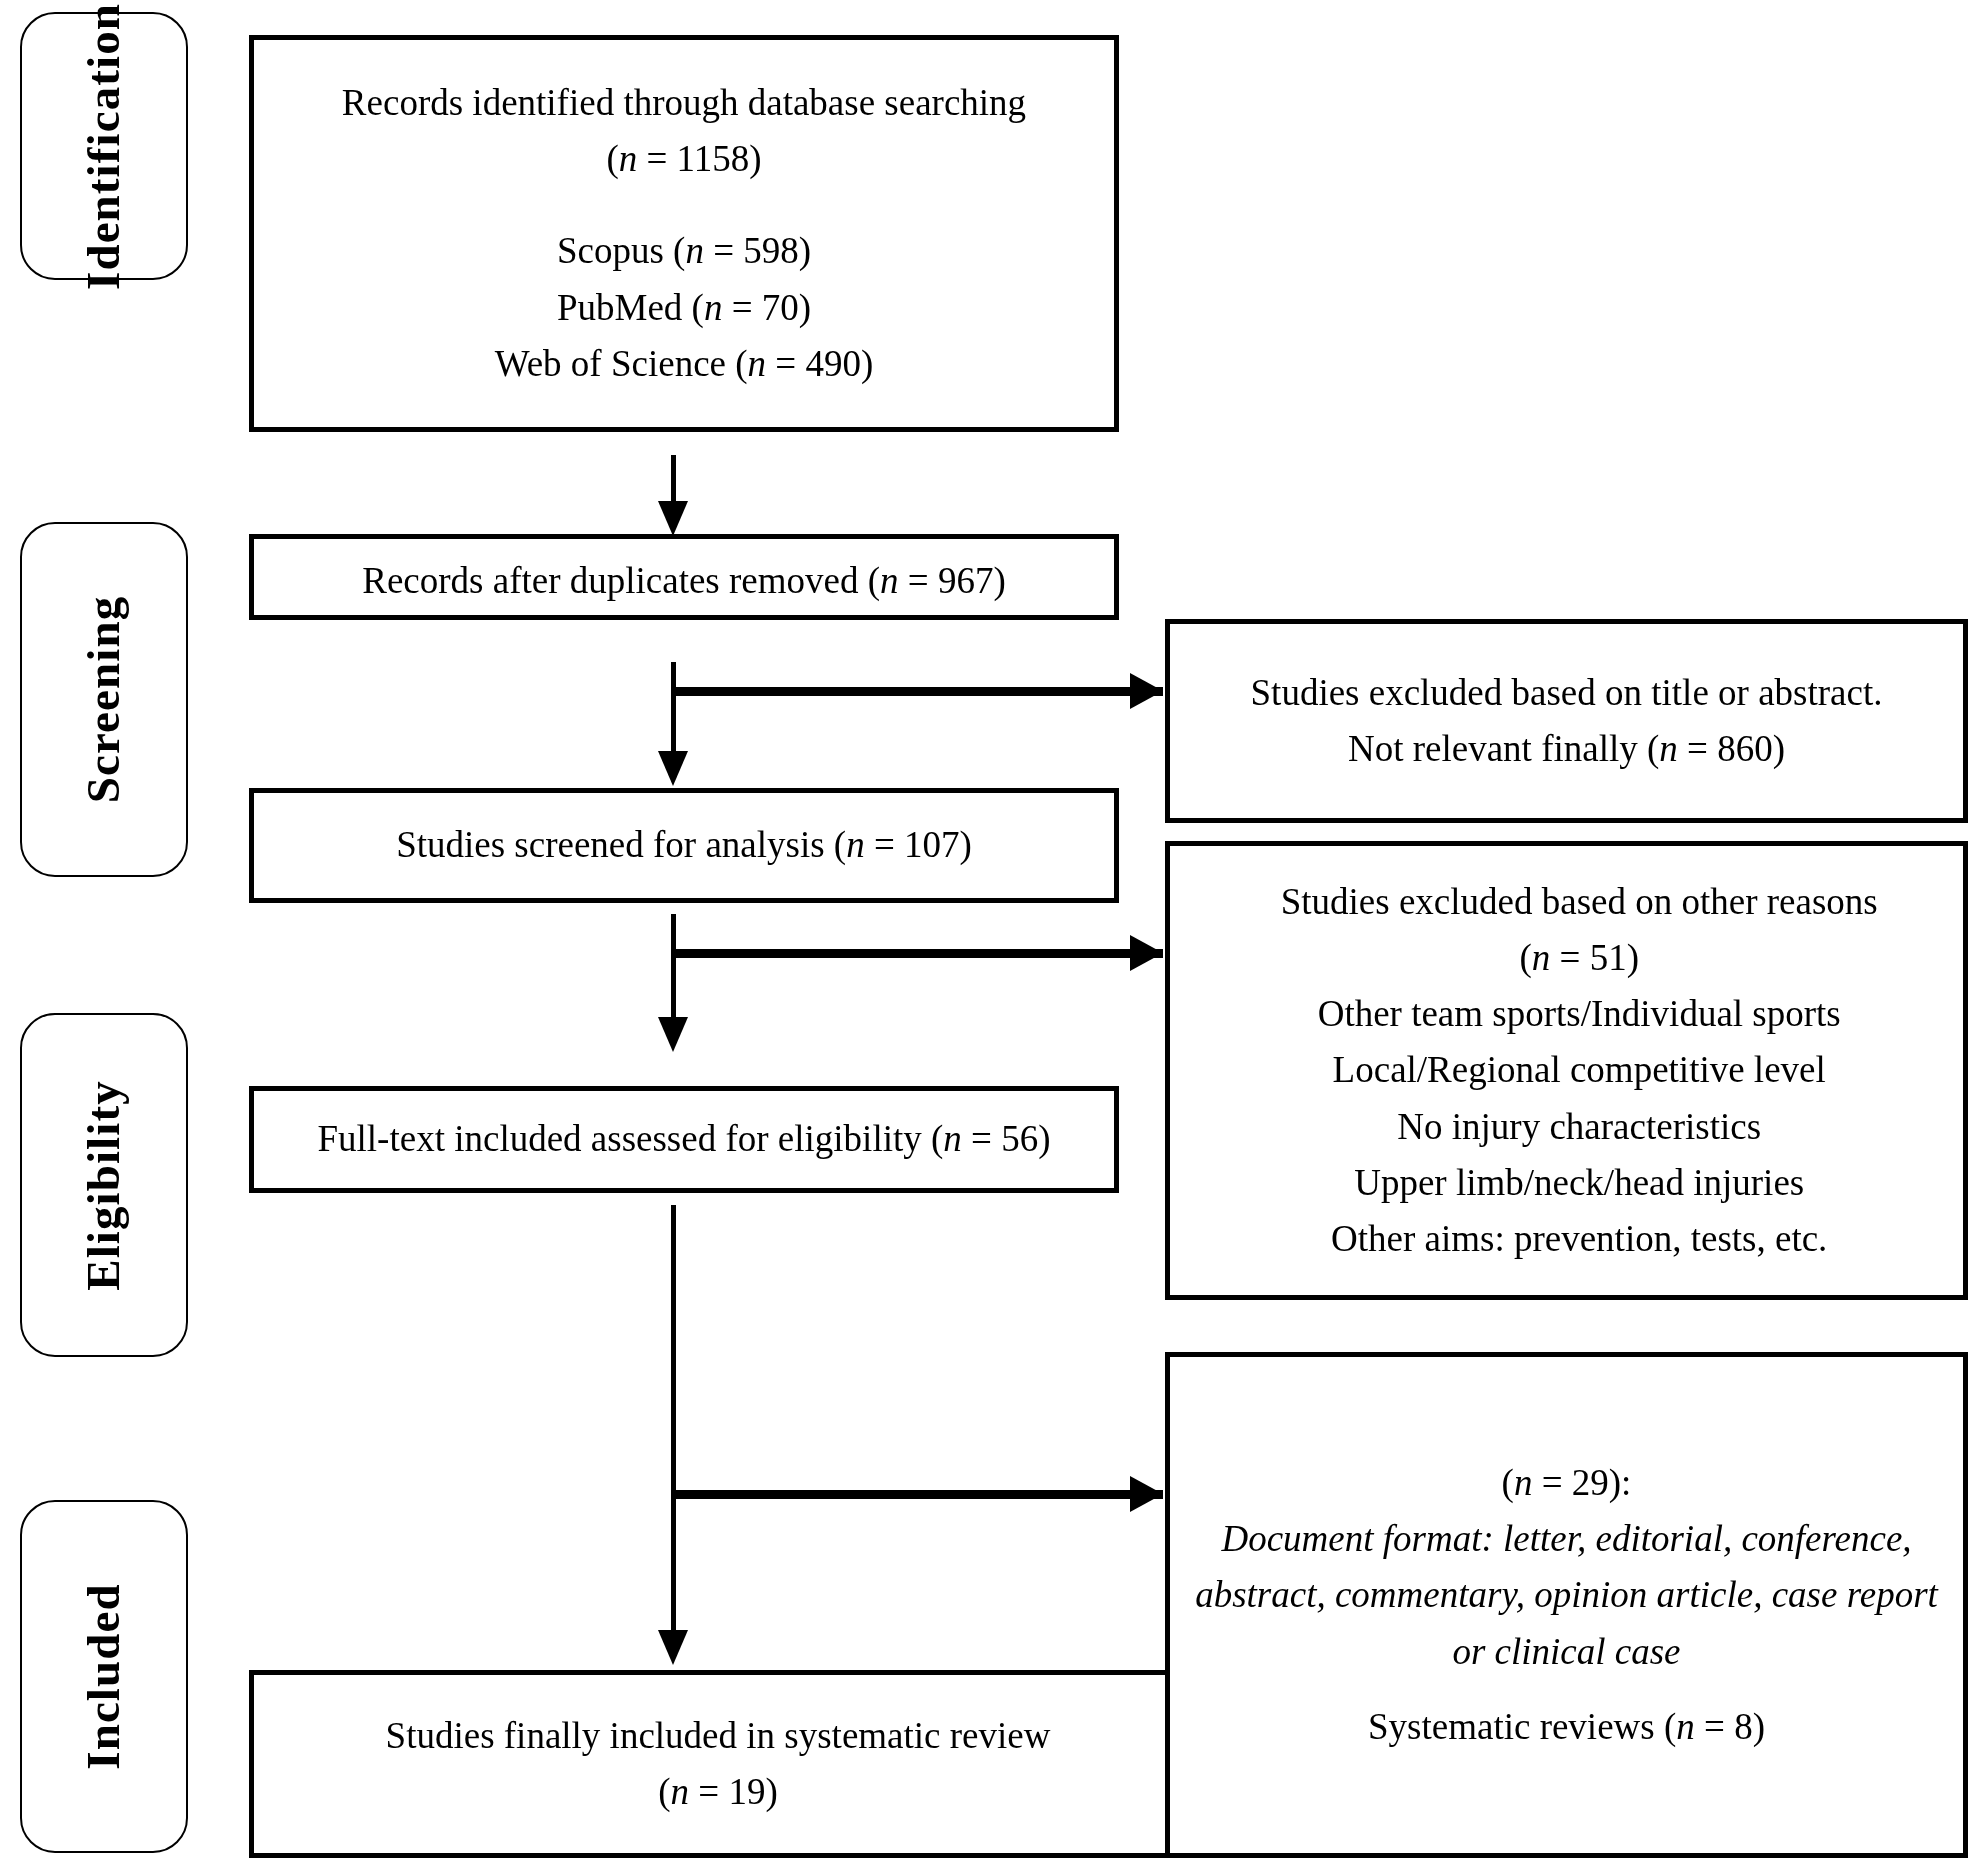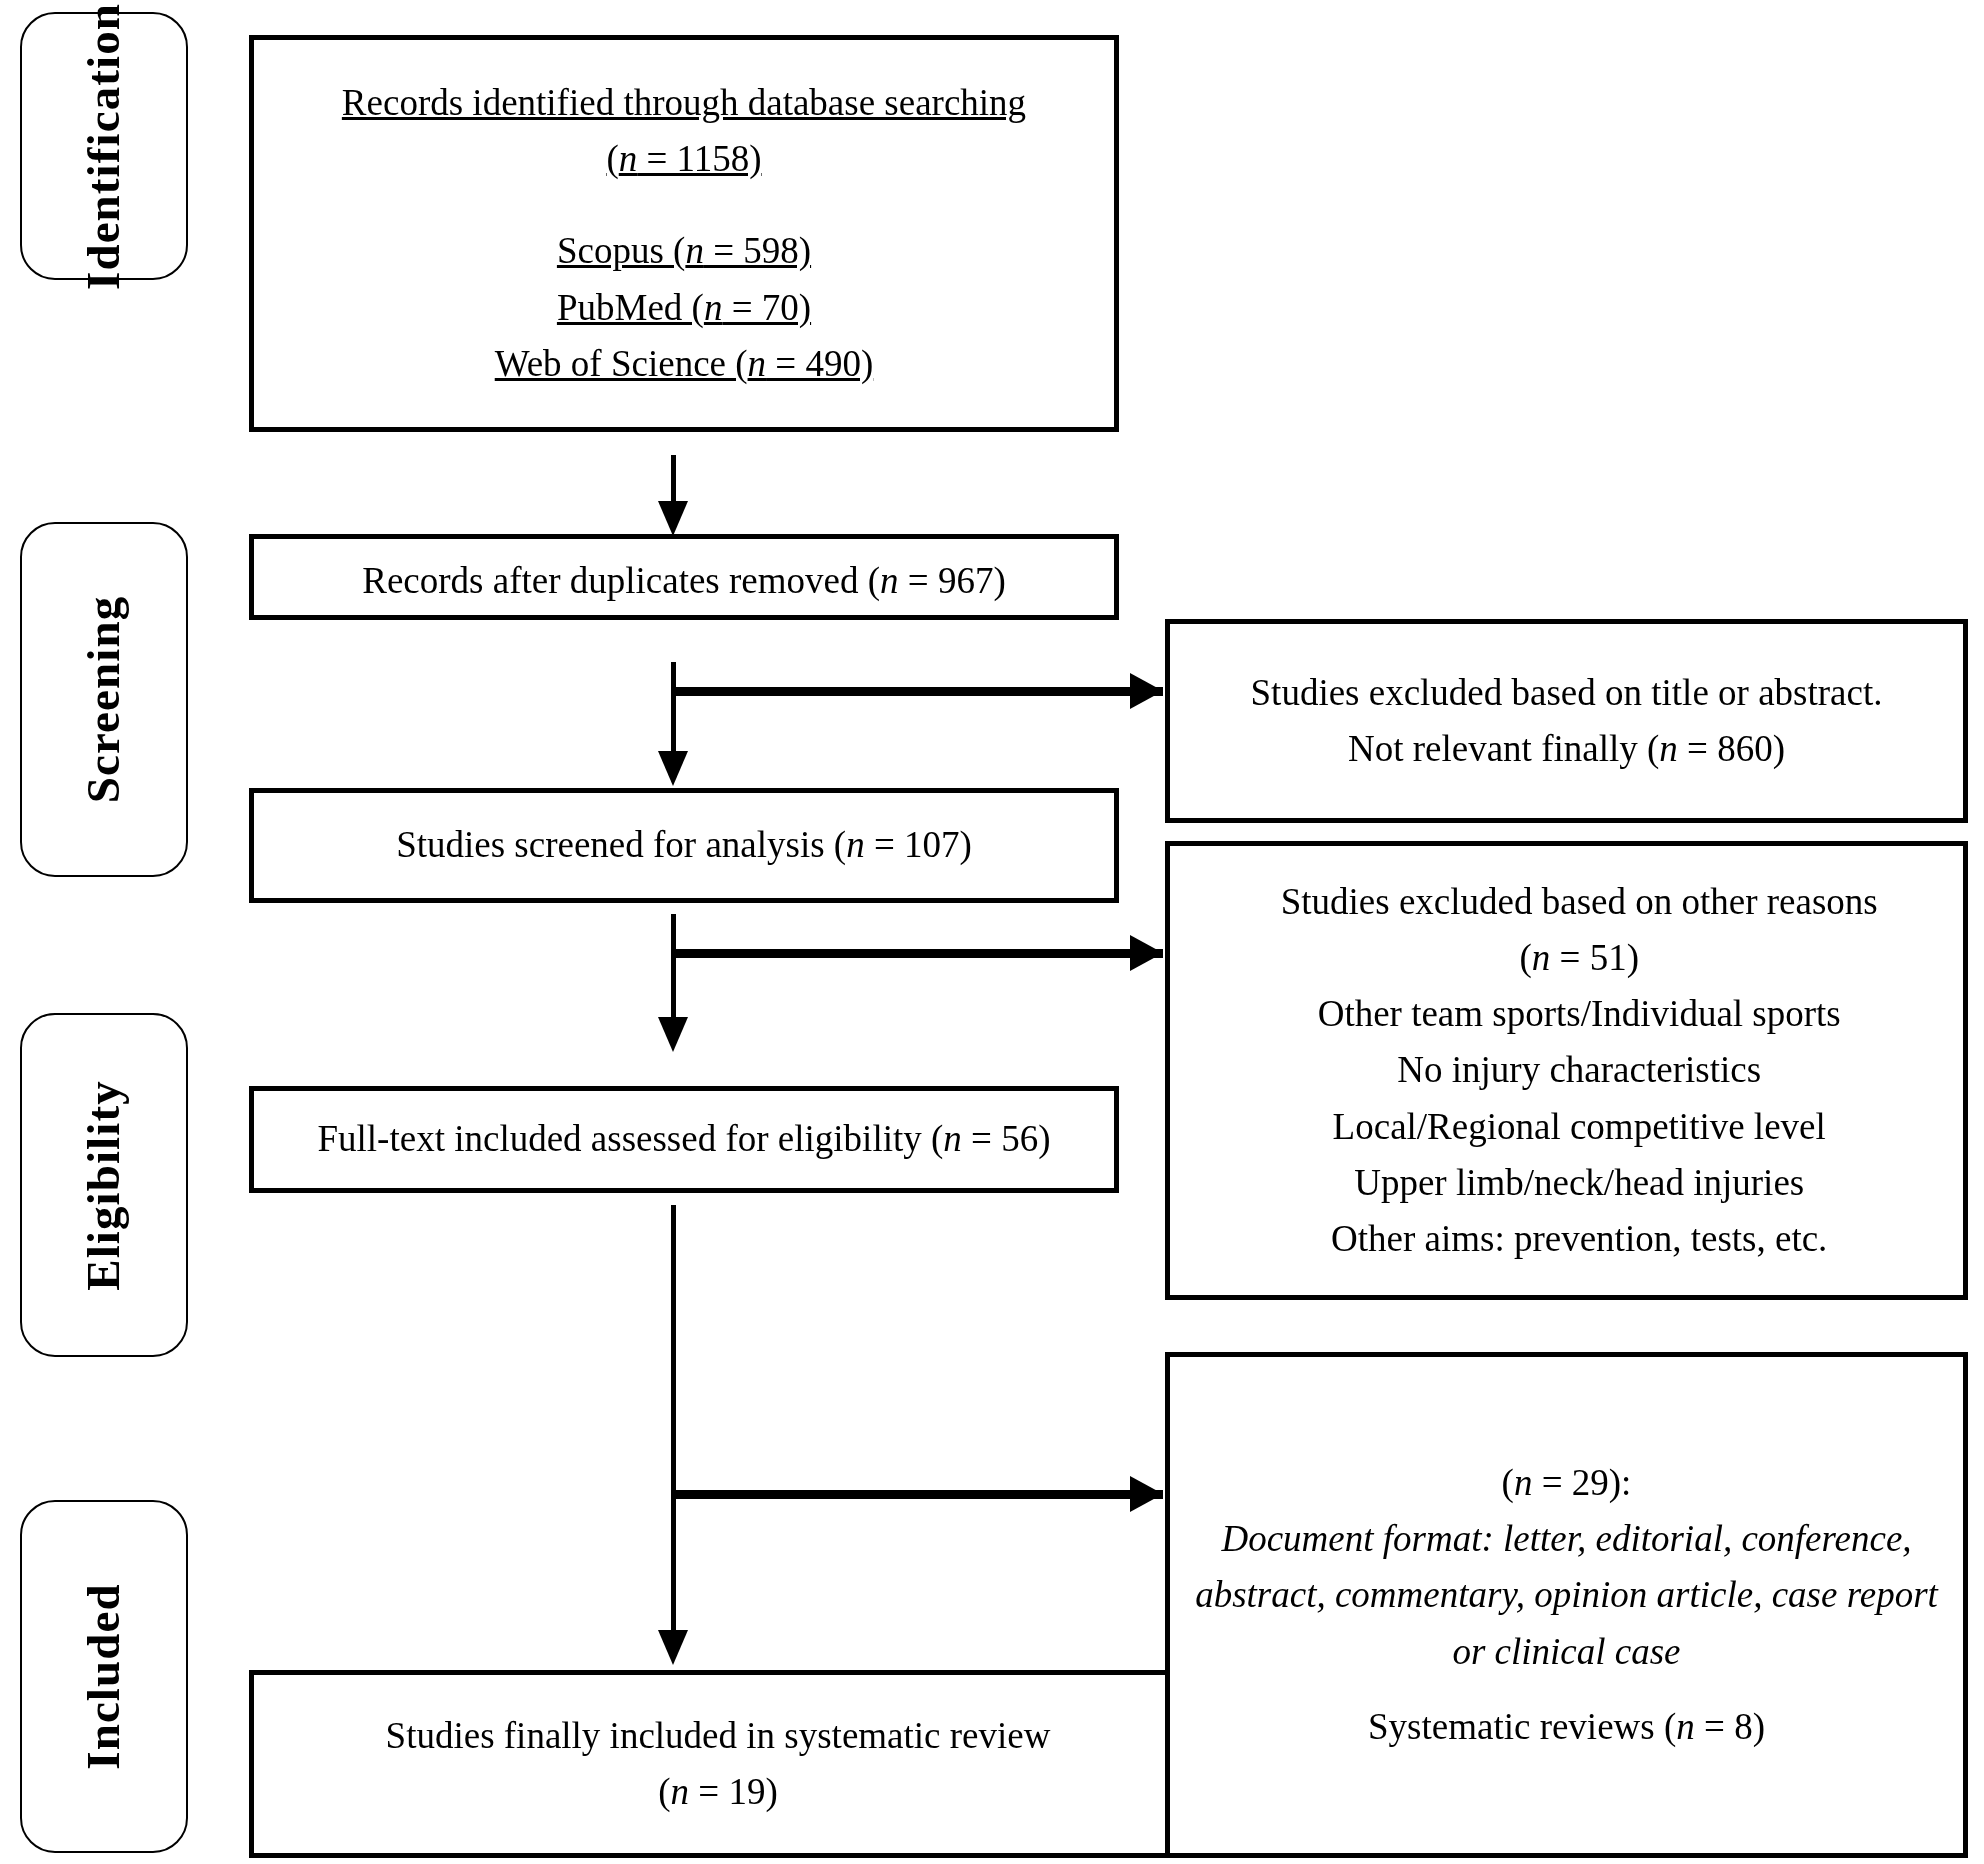--- a/index.html
+++ b/index.html
@@ -101,21 +101,21 @@
   </div>
 
   <div class="pill" style="left:19.6px;top:1013px;width:168px;height:344px;">
     <span class="pill-label">Eligibility</span>
   </div>
 
   <div class="pill" style="left:19.6px;top:1500px;width:168px;height:353px;">
     <span class="pill-label">Included</span>
   </div>
 
-  <div class="box" style="left:249px;top:35px;width:870px;height:397px;text-decoration:underline;">
+  <div class="box" style="left:249px;top:35px;width:870px;height:397px;">
     <span class="line">Records identified through database searching</span>
     <span class="line"><span>(</span><span class="ital">n</span><span> = 1158)</span></span>
     <span class="spacer"></span>
     <span class="line"><span>Scopus (</span><span class="ital">n</span><span> = 598)</span></span>
     <span class="line"><span>PubMed (</span><span class="ital">n</span><span> = 70)</span></span>
     <span class="line"><span>Web of Science (</span><span class="ital">n</span><span> = 490)</span></span>
   </div>
 
   <div class="vline" style="left:671px;top:455px;height:49px;"></div>
   <div class="vhead" style="left:658px;top:501px;"></div>
@@ -157,22 +157,22 @@
 
   <div class="box" style="left:1165px;top:619px;width:803px;height:204px;">
     <span class="line">Studies excluded based on title or abstract.</span>
     <span class="line"><span>Not relevant finally (</span><span class="ital">n</span><span> = 860)</span></span>
   </div>
 
   <div class="box" style="left:1165px;top:841px;width:803px;height:459px;padding-left:40px;">
     <span class="line">Studies excluded based on other reasons</span>
     <span class="line"><span>(</span><span class="ital">n</span><span> = 51)</span></span>
     <span class="line">Other team sports/Individual sports</span>
+    <span class="line">Local/Regional competitive level</span>
     <span class="line">No injury characteristics</span>
-    <span class="line">Local/Regional competitive level</span>
     <span class="line">Upper limb/neck/head injuries</span>
     <span class="line">Other aims: prevention, tests, etc.</span>
   </div>
 
   <div class="box" style="left:1165px;top:1352px;width:803px;height:506px;">
     <span class="line"><span>(</span><span class="ital">n</span><span> = 29):</span></span>
     <span class="line wrap">Document format: letter, editorial, conference, abstract, commentary, opinion article, case report or clinical case</span>
     <span class="spacer sm"></span>
     <span class="line"><span>Systematic reviews (</span><span class="ital">n</span><span> = 8)</span></span>
   </div>

